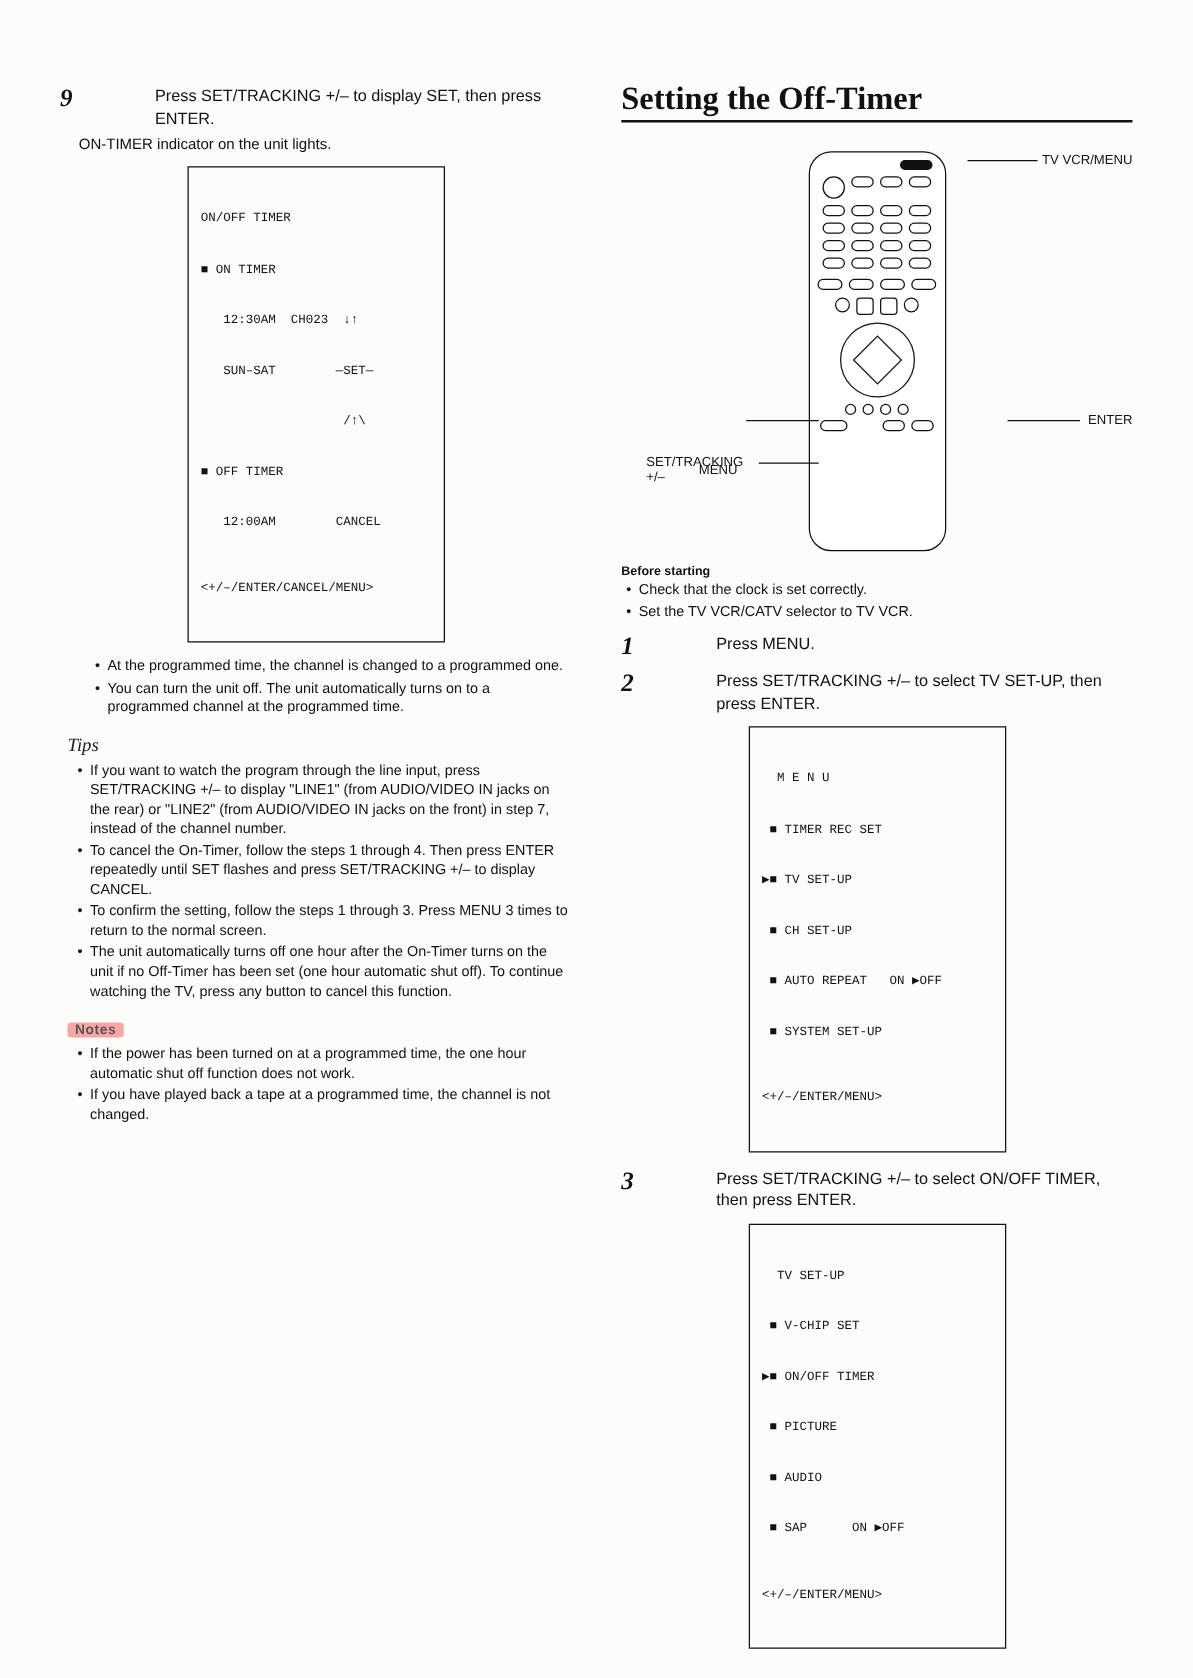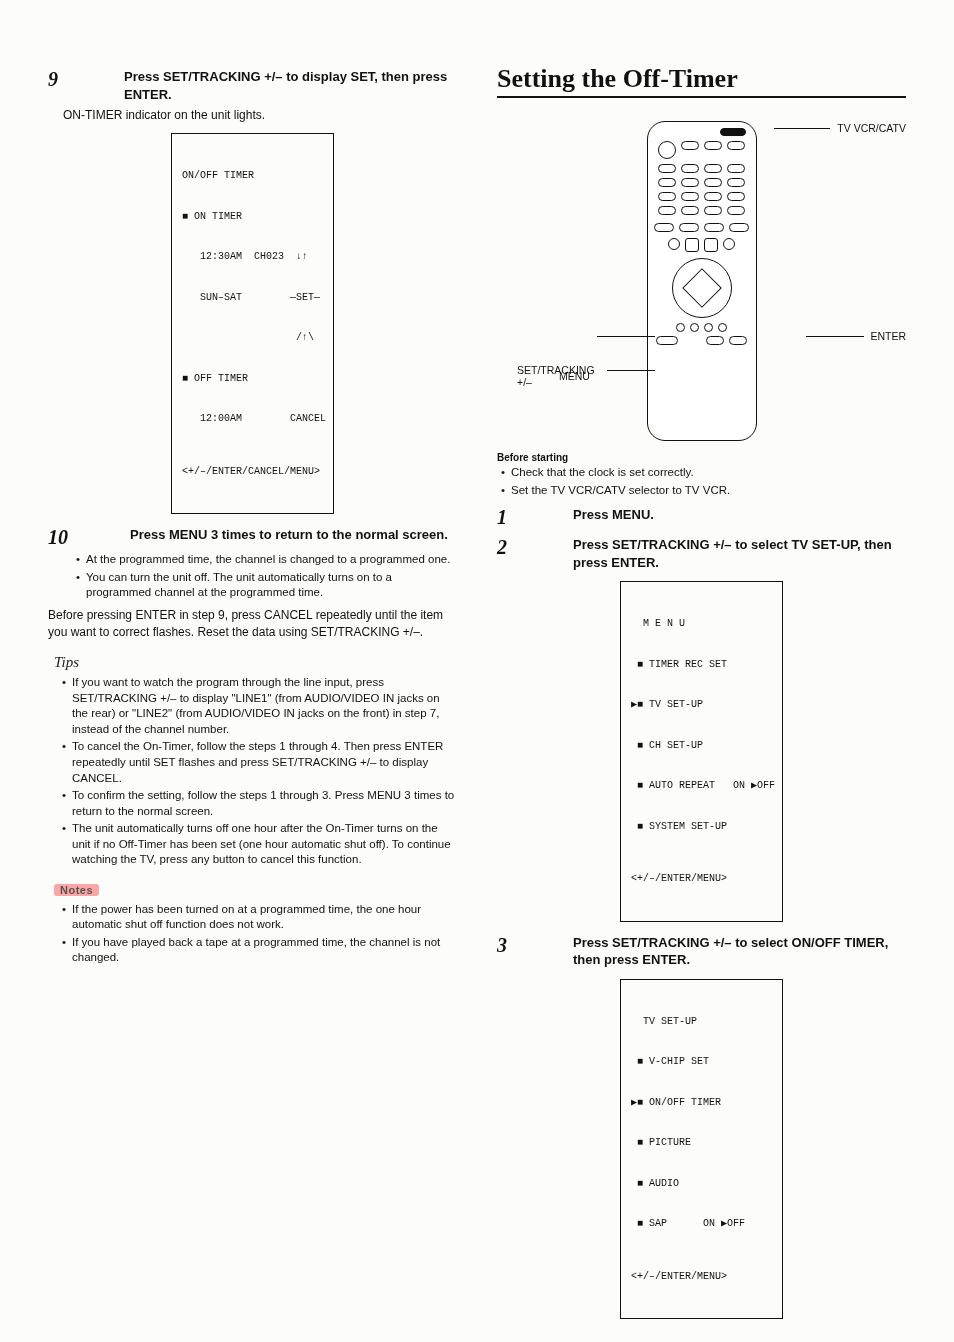--- a/index.html
+++ b/index.html
@@ -14,41 +14,41 @@
   .cols { display: flex; gap: 28px; }
   .col { flex: 1 1 50%; }
   .col-left { padding-right: 6px; }
   .col-right { padding-left: 6px; }
 
   h1 { font-family: Georgia, 'Times New Roman', serif; font-size: 26px; font-weight: bold; margin: 4px 0 2px 0; }
   .rule { border-bottom: 2px solid #111; margin-bottom: 14px; }
 
   .step { display: flex; align-items: flex-start; gap: 6px; margin: 8px 0 4px 0; }
   .step-num { font-size: 20px; font-weight: bold; font-style: italic; font-family: Georgia, serif; width: 22px; flex-shrink:0; line-height:1.1;}
-  .step-text { font-size: 13px; font-weight: bold; line-height: 1.35; padding-left: 48px; }
+  .step-text { font-size: 13px; font-weight: normal; line-height: 1.35; padding-left: 48px; }
   .sub { font-size: 12px; margin-left: 15px; line-height: 1.35; }
 
   .h2sec { font-size: 15px; font-weight: bold; margin: 18px 0 2px 0; }
   .para { font-size: 12px; line-height: 1.4; margin: 2px 0 6px 0; }
 
   .tips-label { font-style: italic; font-family: Georgia, serif; font-size: 15px; margin: 14px 0 4px 6px; color:#222;}
   .notes-badge { display:inline-block; background:#fca5a5; color:#555; border-radius:3px; padding:0 6px; font-size:11px; font-weight:bold; margin: 10px 0 4px 6px; letter-spacing:0.5px;}
 
   ul.bullets { list-style: none; padding: 0 0 0 14px; margin: 2px 0 6px 0; }
   ul.bullets li { font-size: 11.5px; line-height: 1.35; margin: 2px 0; position: relative; padding-left: 10px; }
   ul.bullets li::before { content: "•"; position: absolute; left: 0; top: 0; }
 
   .osd {
     border: 1.5px solid #111;
     font-family: 'Courier New', monospace;
     font-size: 10px;
     line-height: 1.35;
     padding: 8px 10px;
     margin: 10px auto 12px auto;
-    width: 163px;
+    width: 206px;
     white-space: pre;
   }
   .osd-footer { margin-top: 12px; }
 
   .before-h { font-size: 10px; font-weight: bold; margin: 8px 0 2px 0; }
 
   
   .remote-wrap { position:relative; height:330px; margin: 6px 0 10px 0; }
   .remote {
     position:absolute; left:50%; top:9px; transform:translateX(-50%);
@@ -89,30 +89,25 @@
       <div>ON/OFF TIMER</div>
       <div>■ ON TIMER</div>
       <div>   12:30AM  CH023  ↓↑</div>
       <div>   SUN–SAT        —SET—</div>
       <div>                   /↑\</div>
       <div>■ OFF TIMER</div>
       <div>   12:00AM        CANCEL</div>
       <div class="osd-footer">&lt;+/–/ENTER/CANCEL/MENU&gt;</div>
     </div>
 
-    <div class="step">
-      <div class="step-num" style="width:28px">10</div>
-      <div class="step-text">Press MENU 3 times to return to the normal screen.</div>
-    </div>
     <ul class="bullets" style="padding-left:28px">
       <li>At the programmed time, the channel is changed to a programmed one.</li>
       <li>You can turn the unit off. The unit automatically turns on to a programmed channel at the programmed time.</li>
     </ul>
 
-    <div class="para">Before pressing ENTER in step 9, press CANCEL repeatedly until the item you want to correct flashes. Reset the data using SET/TRACKING +/–.</div>
 
     <div class="tips-label">Tips</div>
     <ul class="bullets">
       <li>If you want to watch the program through the line input, press SET/TRACKING +/– to display "LINE1" (from AUDIO/VIDEO IN jacks on the rear) or "LINE2" (from AUDIO/VIDEO IN jacks on the front) in step 7, instead of the channel number.</li>
       <li>To cancel the On-Timer, follow the steps 1 through 4. Then press ENTER repeatedly until SET flashes and press SET/TRACKING +/– to display CANCEL.</li>
       <li>To confirm the setting, follow the steps 1 through 3. Press MENU 3 times to return to the normal screen.</li>
       <li>The unit automatically turns off one hour after the On-Timer turns on the unit if no Off-Timer has been set (one hour automatic shut off). To continue watching the TV, press any button to cancel this function.</li>
     </ul>
 
     <div class="notes-badge">Notes</div>
@@ -185,21 +180,21 @@
             <div class="btn-circle-sm"></div>
           </div>
         <div class="remote-row" style="margin-top:4px">
             <div class="btn-pill" style="width:22px"></div>
             <div style="width:18px"></div>
             <div class="btn-pill"></div>
             <div class="btn-pill"></div>
           </div>
       </div>
 
-      <div class="remote-label" style="right:0; top:10px;">TV VCR/CATV</div>
+      <div class="remote-label" style="right:0; top:10px;">TV VCR/MENU</div>
       <div class="lead" style="right:76px; top:16px; width:56px;"></div>
 
       <div class="remote-label" style="left:62px; top:218px;margin-top:40px;">MENU</div>
       <div class="lead" style="left:100px; top:224px; width:58px;"></div>
 
       <div class="remote-label" style="right:0; top:218px;">ENTER</div>
       <div class="lead" style="right:42px; top:224px; width:58px;"></div>
 
       <div class="remote-label" style="left:20px; top:252px; white-space:pre;">SET/TRACKING
 +/–</div>

